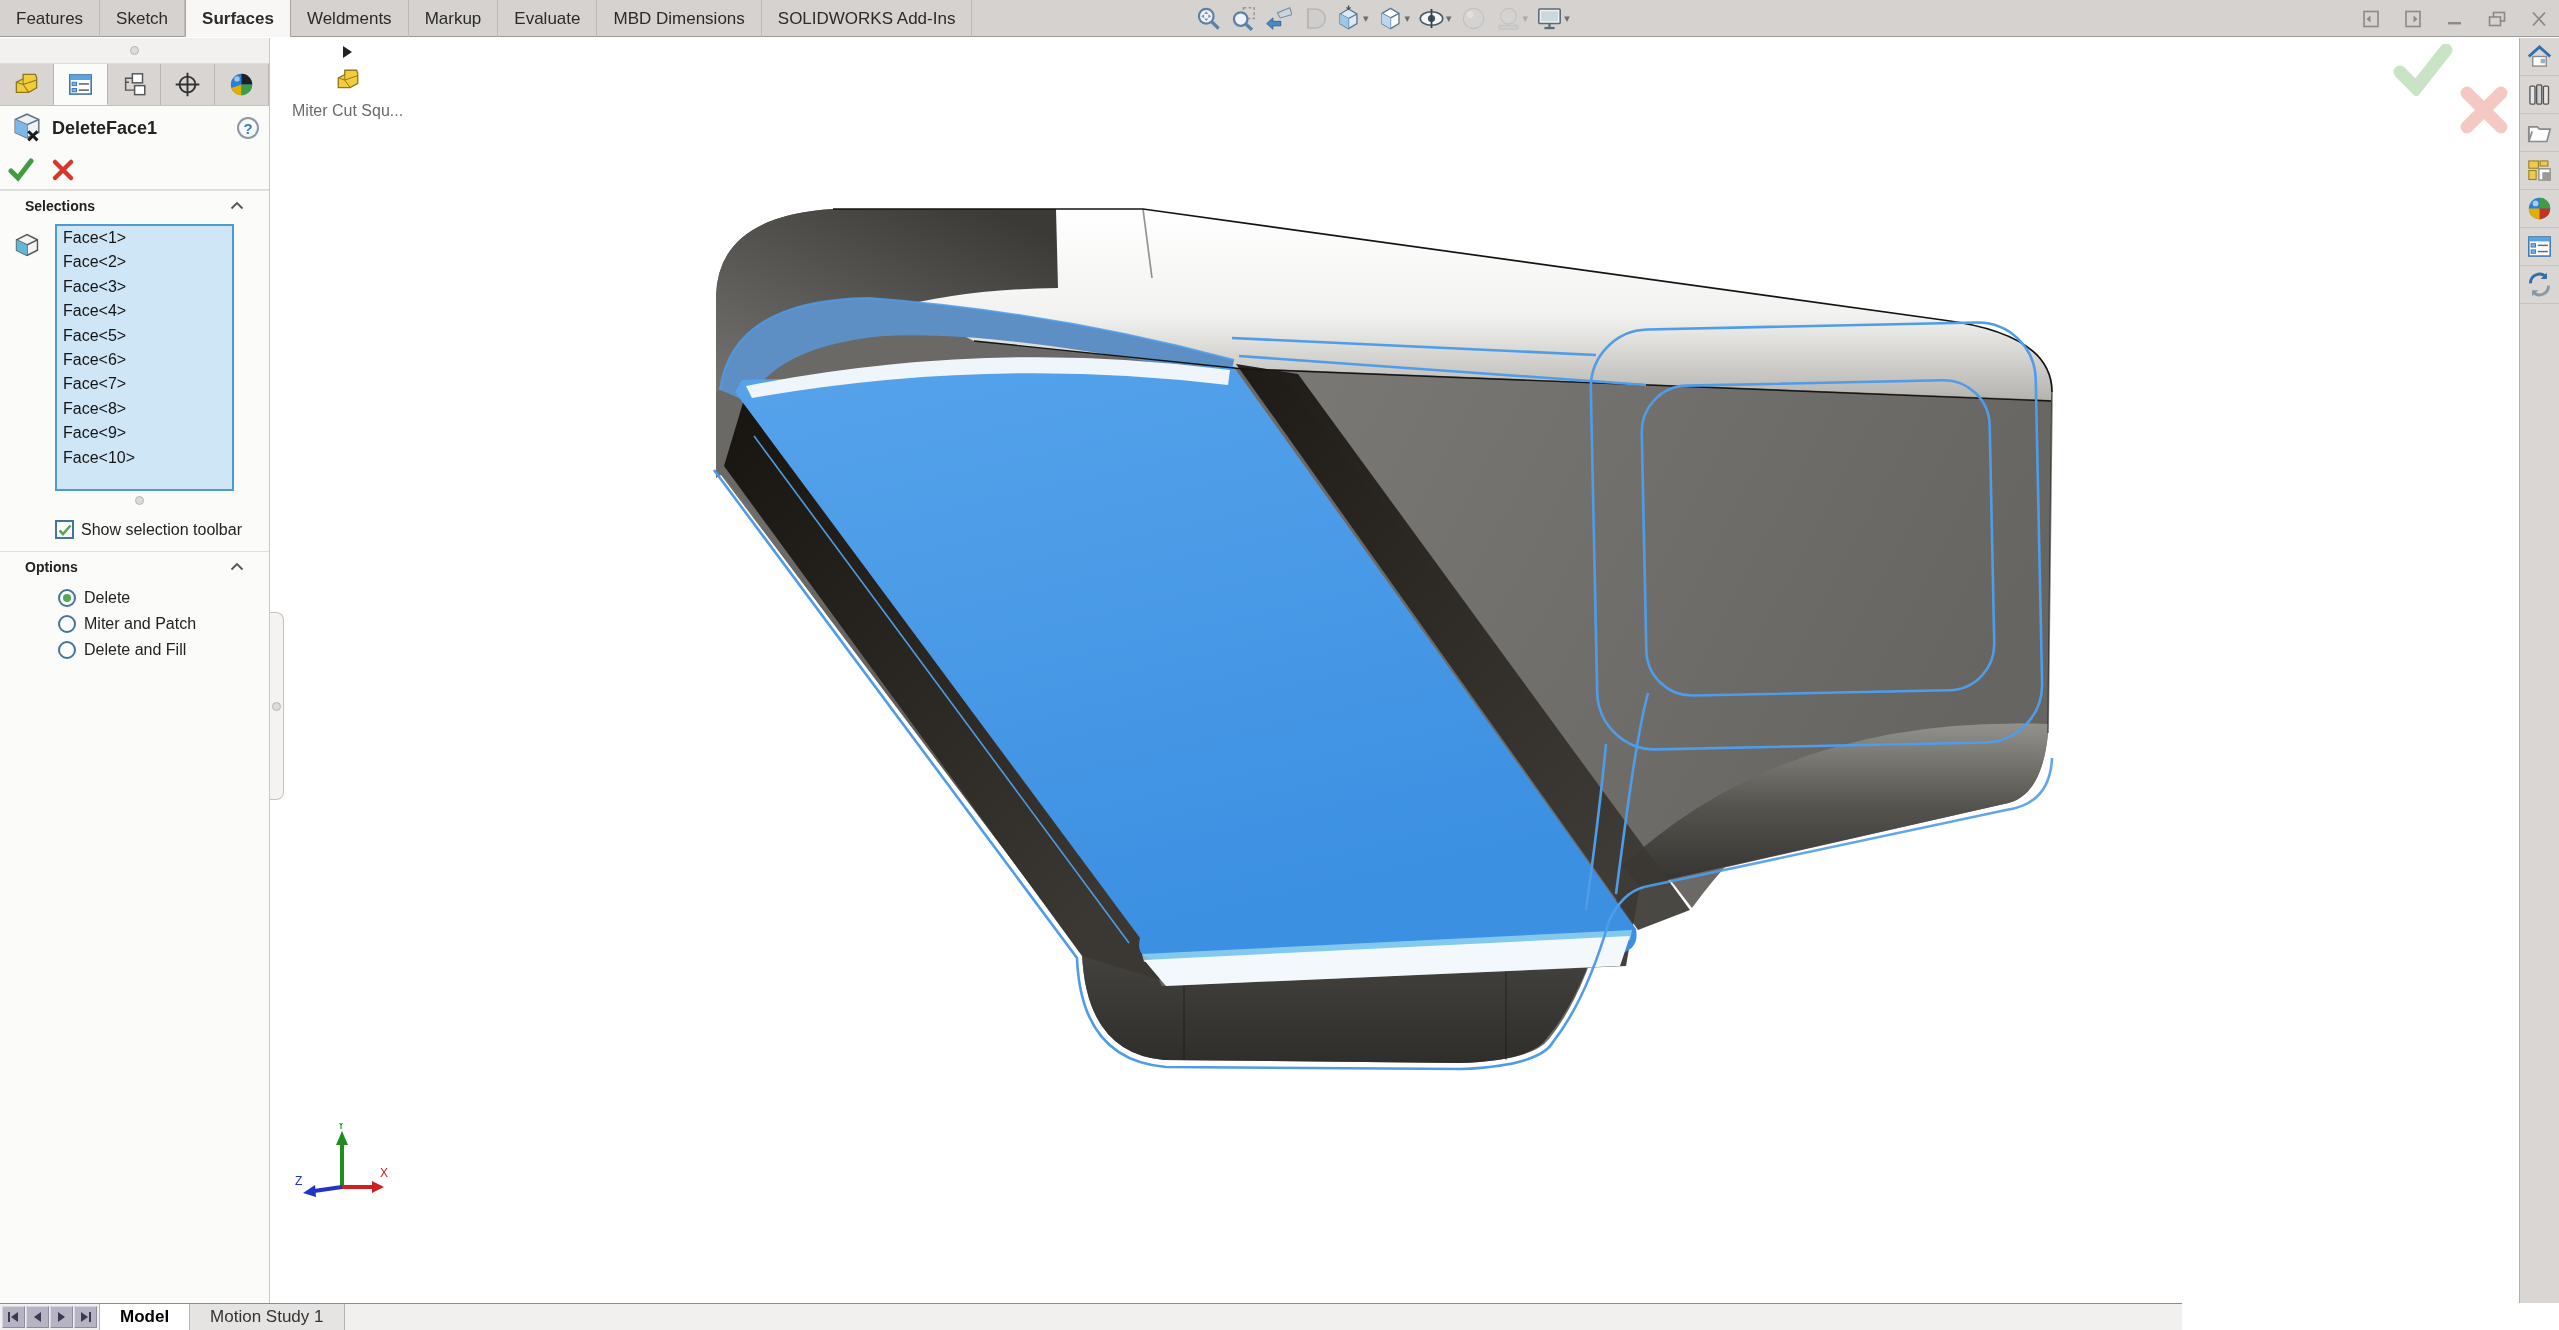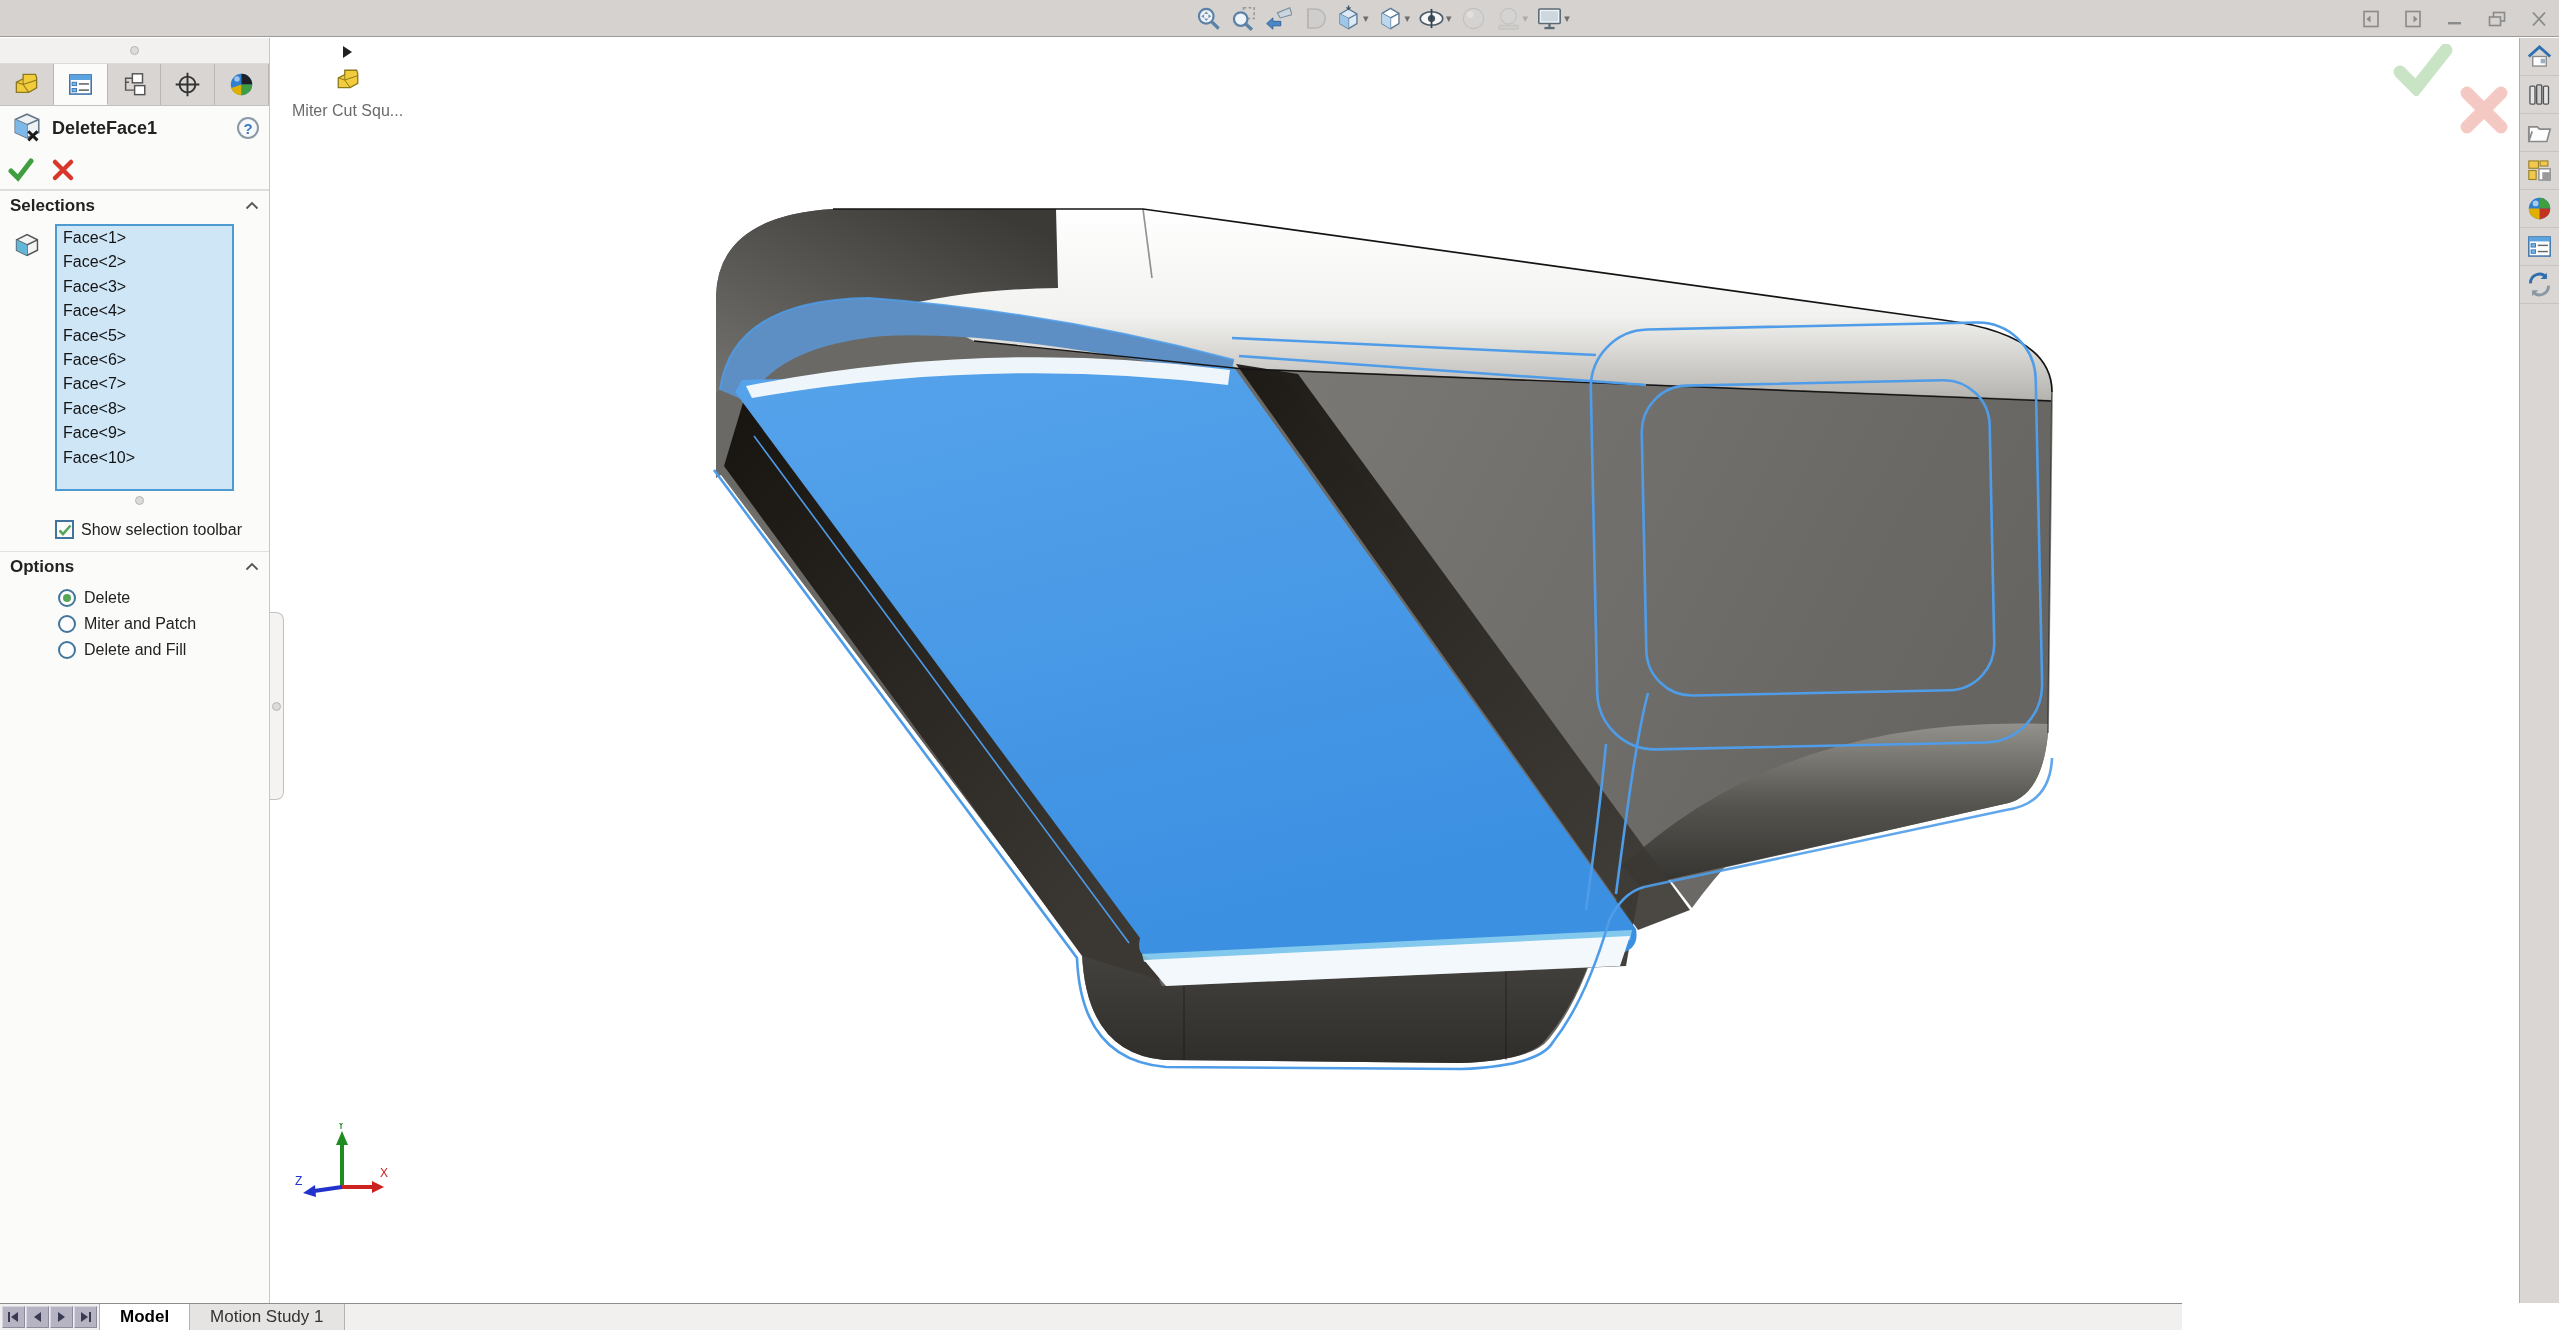--- a/index.html
+++ b/index.html
@@ -34,21 +34,21 @@
   .pmtab svg { width:27px; height:27px; }
   .pmtab.active { background:#fbfbfa; border-bottom:1px solid #fbfbfa; }
   .title-row { height:44px; display:flex; align-items:center; padding:0 10px; }
   .title-row .ficon svg { width:34px; height:34px; }
   .pm-title { font-size:18px; font-weight:bold; margin-left:8px; flex:1; }
   .help { width:22px; height:22px; border-radius:50%; border:2px solid #8b98a5; color:#3a7abf;
     font-size:15px; font-weight:bold; display:flex; align-items:center; justify-content:center; background:#f7f9fb;}
   .okx-row { height:40px; display:flex; align-items:center; gap:16px; padding-left:8px;
     border-bottom:1px solid #dddbd9; }
   .okx-row svg { width:26px; height:26px; }
-  .sec-hdr { height:30px; display:flex; align-items:center; padding:0 10px; font-size:17px;
+  .sec-hdr { height:30px; display:flex; align-items:center; padding:0 25px; font-size:14px;
     font-weight:bold; border-top:1px solid #e2e0de; }
   .sec-hdr .chev { margin-left:auto; }
   .sel-body { position:relative; height:290px; }
   .faceicon { position:absolute; left:10px; top:8px; width:34px; height:34px; }
   .facelist { position:absolute; left:55px; top:4px; width:179px; height:267px;
     background:#cfe6f7; border:2px solid #4e9ad2; overflow:hidden; }
   .facelist .fitem { font-size:16px; line-height:24.4px; padding-left:6px; color:#141414; }
   .list-grip { position:absolute; left:50%; top:276px; }
   .chk-row { display:flex; align-items:center; margin:10px 0 12px 55px; font-size:16px; }
   .chkbox { width:19px; height:19px; background:#fdfdfd; border:2px solid #41759d; margin-right:7px;
@@ -89,20 +89,30 @@
     border-top-color:#d8d6e2; border-left-color:#d8d6e2; display:flex; align-items:center; justify-content:center; }
   .navbtn svg { width:13px; height:12px; }
   .btab { padding:0 20px; font-size:17px; display:flex; align-items:center;
     border-right:1px solid #b5b3b1; color:#333; background:#e6e4e2; }
   .btab.active { background:#ffffff; font-weight:bold; border-left:1px solid #b5b3b1; color:#000; }
 </style>
 </head>
 <body>
 
 <div class="topbar">
+  <div class="rtabs">
+    <div class="rtab">Features</div>
+    <div class="rtab">Sketch</div>
+    <div class="rtab active">Surfaces</div>
+    <div class="rtab">Weldments</div>
+    <div class="rtab">Markup</div>
+    <div class="rtab">Evaluate</div>
+    <div class="rtab">MBD Dimensions</div>
+    <div class="rtab">SOLIDWORKS Add-Ins</div>
+  </div>
 
   <div class="hud">
     <div class="hbtn">
       <svg viewBox="0 0 24 24">
           <circle cx="10" cy="10" r="6.5" fill="#eef4fa" stroke="#5b82a6" stroke-width="2"></circle>
           <line x1="15" y1="15" x2="21" y2="21" stroke="#5b82a6" stroke-width="3"></line>
           <path d="M10 5.5 l-1.8 2.6 h3.6 Z M10 14.5 l-1.8 -2.6 h3.6 Z M5.5 10 l2.6 -1.8 v3.6 Z M14.5 10 l-2.6 -1.8 v3.6 Z" fill="#7b93ab"></path>
         </svg>
     </div>
     <div class="hbtn">

